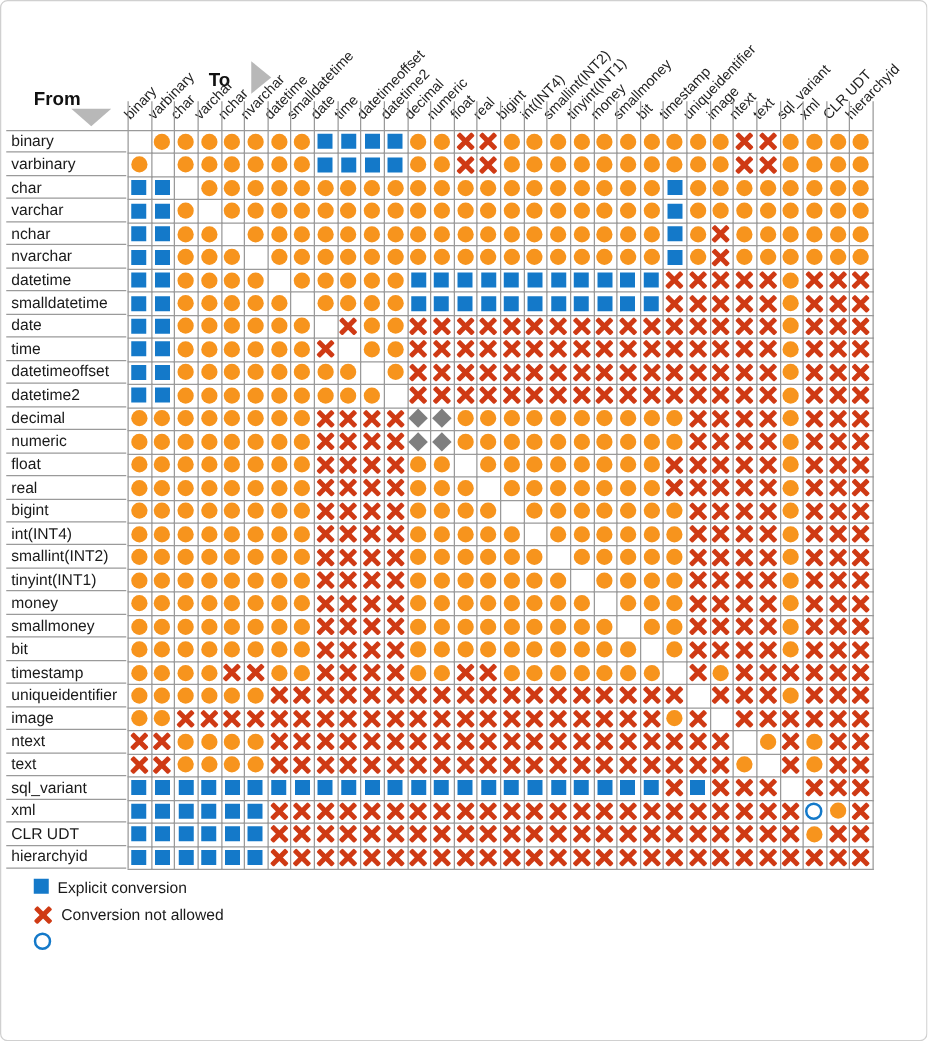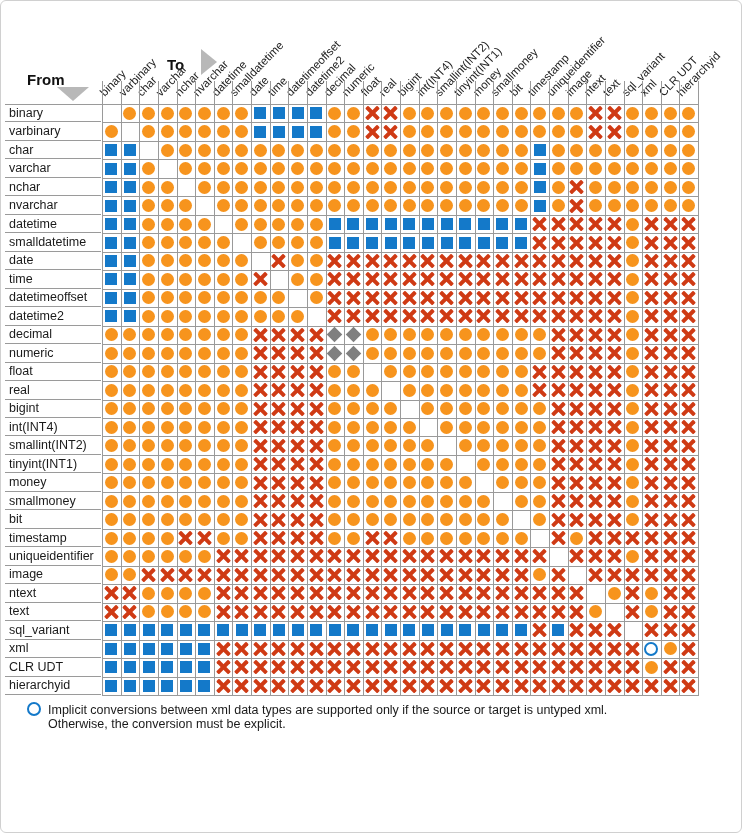--- a/index.html
+++ b/index.html
@@ -3158,20 +3158,24 @@
       <div class="cell" style="left: 659.75px; top: 675.539px; width: 19.625px; height: 19.469px;">
         <span class="g-x"></span>
       </div>
       <div class="cell" style="left: 678.375px; top: 675.539px; width: 19.625px; height: 19.469px;">
         <span class="g-x"></span>
       </div>
     </div>
 
   <div id="legend">
     <div class="leg-item">
+      <span class="leg-glyph g-s" style="margin-top:1px;"></span>
+      <span class="leg-text">Explicit conversion</span>
+    </div>
+    <div class="leg-item">
+      <span class="leg-glyph g-x"></span>
+      <span class="leg-text">Conversion not allowed</span>
+    </div>
+    <div class="leg-item">
       <span class="leg-glyph g-c"></span>
-      <span class="leg-text">
-        <span>Implicit conversions between xml data types are supported only if the source or target is untyped xml.</span><br>
-        <span>Otherwise, the conversion must be explicit.</span>
-      </span>
     </div>
   </div>
 </div>
 
 </body></html>

